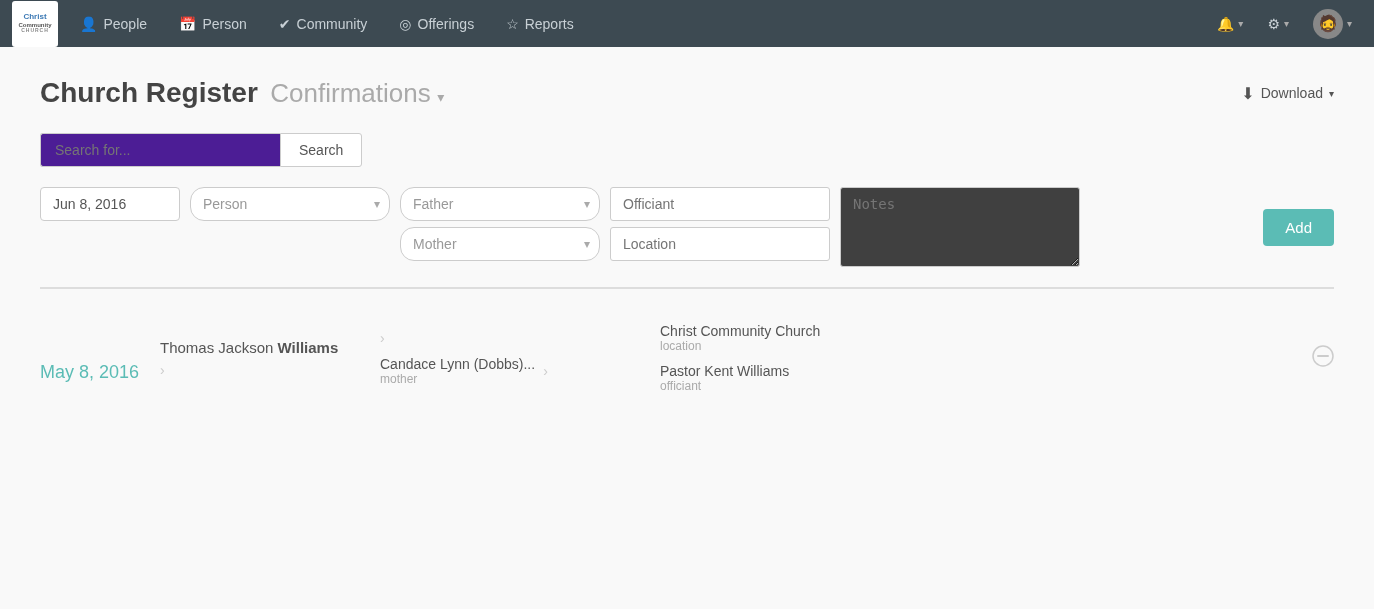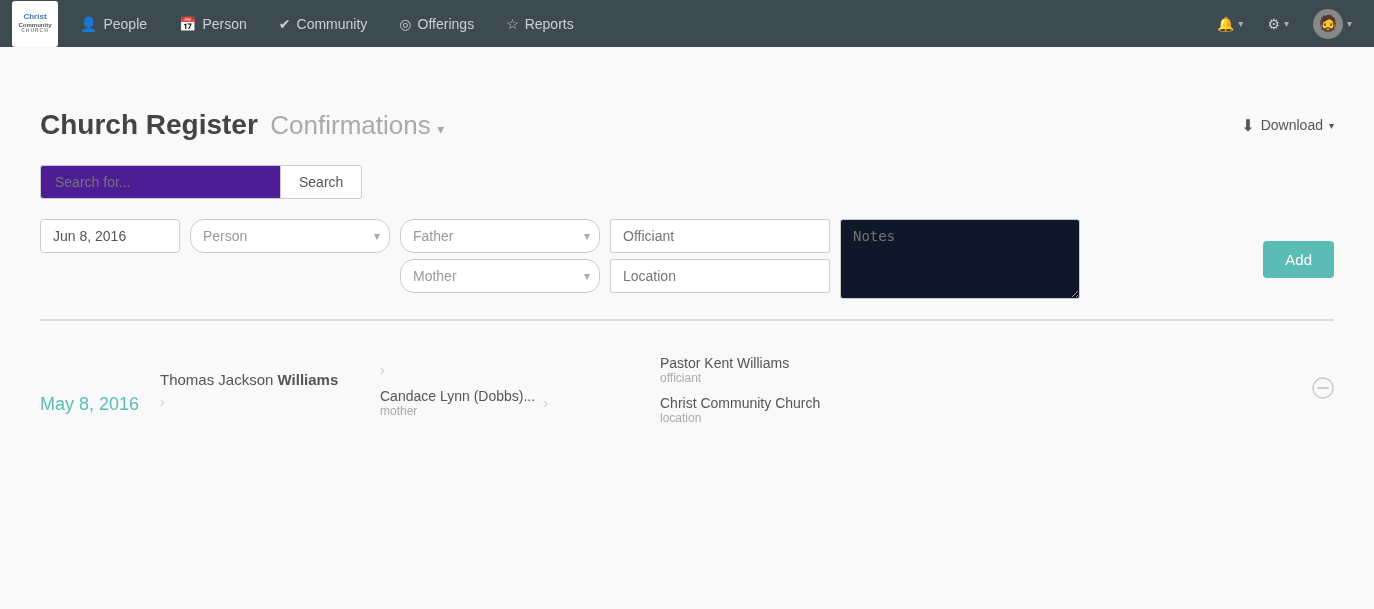--- a/index.html
+++ b/index.html
@@ -83,21 +83,20 @@
       min-height: calc(100vh - 47px);
       padding: 30px 40px;
     }
 
     
     .page-header {
       display: flex;
       align-items: center;
       justify-content: space-between;
       margin-bottom: 24px;
-      margin-top: 32px;
     }
     .page-title {
       font-size: 28px;
       font-weight: 700;
       color: #444;
     }
     .page-title-sub {
       font-size: 26px;
       font-weight: 300;
       color: #aaa;
@@ -208,21 +207,21 @@
       display: flex;
       flex-direction: column;
       gap: 6px;
     }
     .notes-area {
       border: 1px solid #ccc;
       padding: 8px 12px;
       font-size: 14px;
       color: #999;
       border-radius: 3px;
-      background: #0f172a;
+      background: #404040;
       width: 240px;
       height: 80px;
       resize: both;
       outline: none;
     }
     .add-btn {
       background: #5bbcb5;
       color: #fff;
       border: none;
       padding: 10px 22px;
@@ -438,26 +437,26 @@
           <div class="record-parent-info">
             <div class="name">Candace Lynn (Dobbs)...</div>
             <div class="role">mother</div>
           </div>
           <span class="chevron-right">›</span>
         </div>
       </div>
 
       <div class="record-official">
         <div class="record-official-item">
+          <div class="name">Christ Community Church</div>
+          <div class="role">location</div>
+        </div>
+        <div class="record-official-item">
           <div class="name">Pastor Kent Williams</div>
           <div class="role">officiant</div>
-        </div>
-        <div class="record-official-item">
-          <div class="name">Christ Community Church</div>
-          <div class="role">location</div>
         </div>
       </div>
 
       <div class="remove-btn">
         <svg width="22" height="22" viewBox="0 0 22 22">
           <circle cx="11" cy="11" r="10" fill="none" stroke="#ccc" stroke-width="1.5"></circle>
           <line x1="6" y1="11" x2="16" y2="11" stroke="#ccc" stroke-width="2" stroke-linecap="round"></line>
         </svg>
       </div>
     </div>

